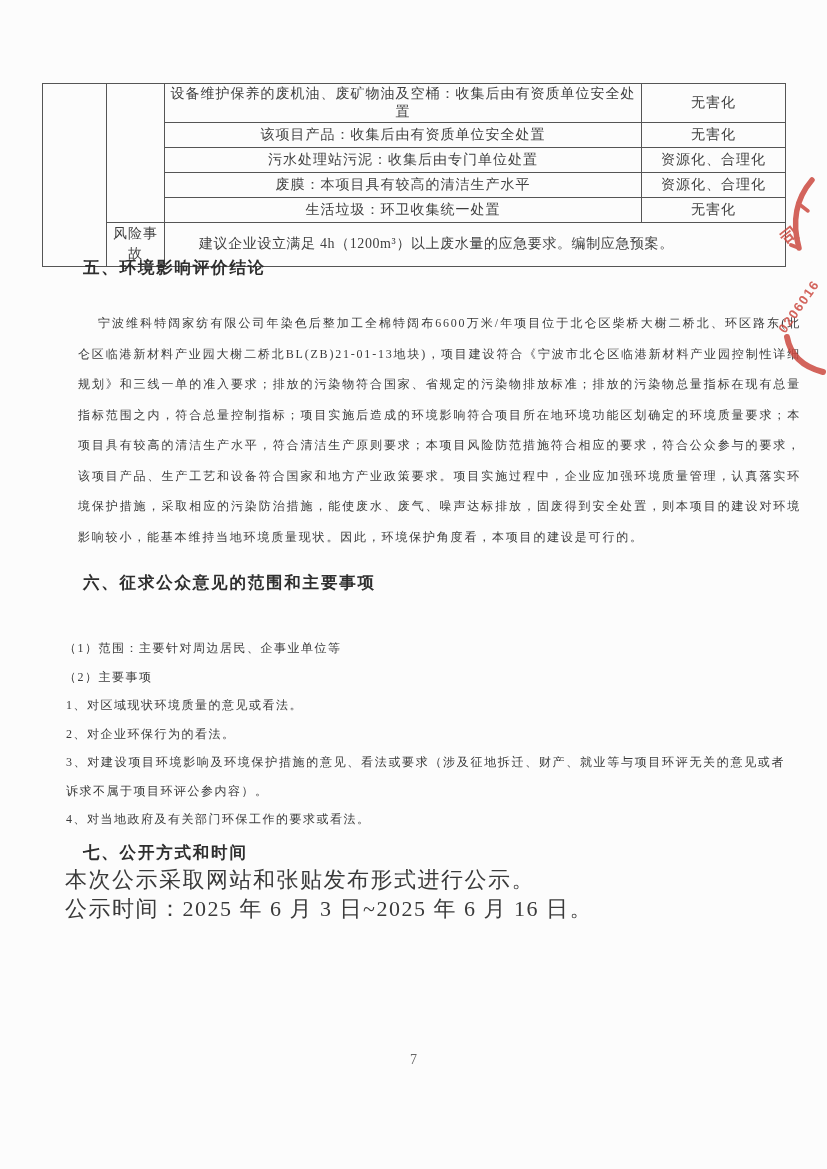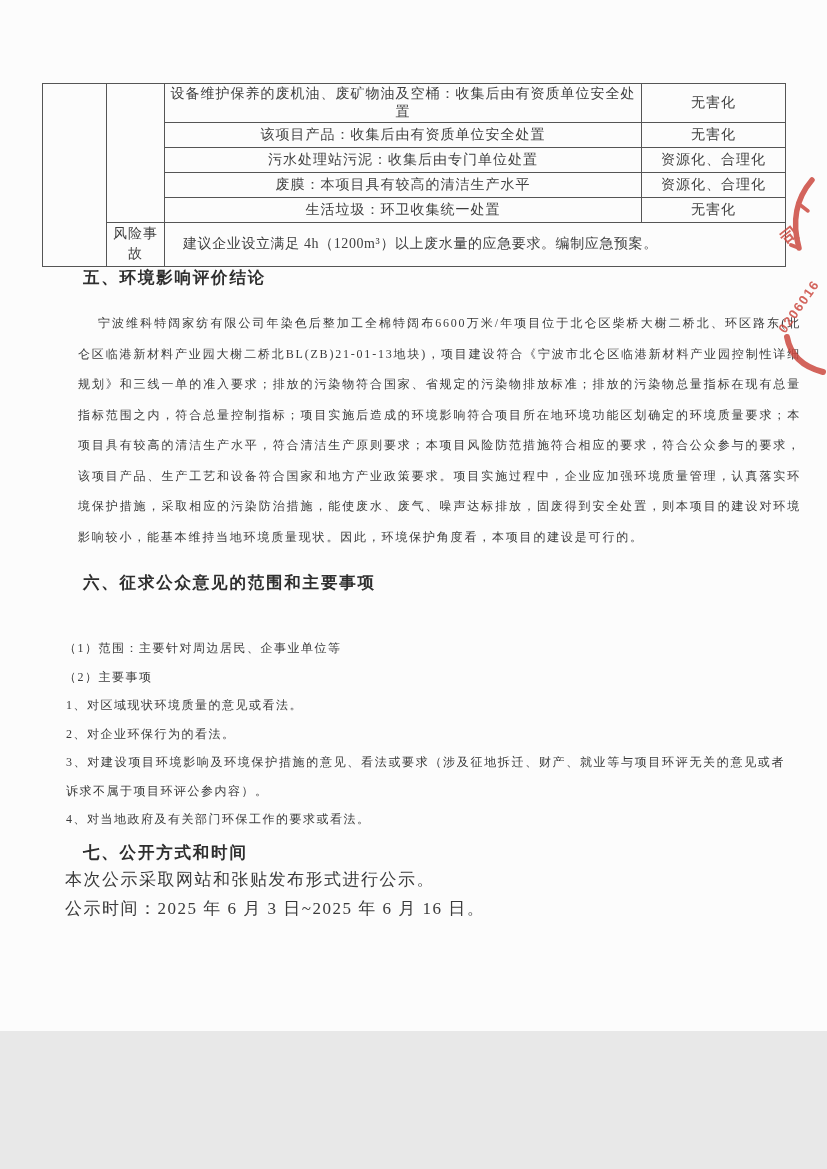--- a/index.html
+++ b/index.html
@@ -6,21 +6,21 @@
     --color-text:#3a3a3a;
     --color-heading:#2e2e2e;
     --color-table_border:#555555;
     --color-stamp:#cc4a41;
     --color-page_bg:#fcfcfc;
     --color-page_number:#666666;
   }
   html,body{margin:0;padding:0;background:#e8e8e8;}
   .page{
     position:relative;
-    width:827px;height:1031px;
+    width:827px;height:1169px;
     margin:0 auto;
     background:var(--color-page_bg);
     overflow:hidden;
     font-family:"Liberation Serif","DejaVu Serif",serif;
     color:var(--color-text);
   }
   
   .waste-table{
     position:absolute;top:83px;left:42px;
     width:743px;table-layout:fixed;
@@ -28,48 +28,48 @@
     font-size:14px;letter-spacing:1px;color:#3f3f3f;
   }
   .waste-table td{
     border:1px solid var(--color-table_border);
     text-align:center;vertical-align:middle;
     padding:1px 4px;
   }
   .waste-table tr{height:25px;}
   .waste-table tr.risk-row{height:40px;}
   .waste-table td.risk-text{
-    text-align:left;padding-left:18px;letter-spacing:0.6px;
+    text-align:left;padding-left:34px;letter-spacing:0.6px;
   }
   .waste-table td.risk-label{line-height:1.45;}
   
   .doc-heading{
     position:absolute;left:62px;width:723px;
     margin:0;font-size:16.5px;font-weight:bold;
     color:var(--color-heading);
     letter-spacing:1.8px;line-height:24px;
     text-indent:21px;
   }
-  .h-s5{top:266px;}
+  .h-s5{top:256px;}
   .h-s6{top:571px;}
   .h-s7{top:841px;}
   .body-para{
     position:absolute;left:62px;top:292px;width:723px;
     margin:16px;font-size:12px;line-height:30.5px;
     letter-spacing:1.8px;text-indent:20px;
     text-align:justify;
   }
   .list-s6{
     position:absolute;left:62px;top:634px;width:723px;
     font-size:12px;line-height:28.5px;letter-spacing:1.5px;
     text-align:justify;
   }
   .lines-s7{
     position:absolute;left:62px;top:866px;width:723px;
-    font-size:17px;line-height:28.5px;letter-spacing:1.5px;
+    font-size:22px;line-height:28.5px;letter-spacing:1.5px;
   }
   .list-s6 .item-paren{padding-left:2px;}
   .list-s6 .item-num{padding-left:4px;}
   .lines-s7 .s7-line{padding-left:3px;}
   
   .page-number{
     position:absolute;top:1052px;left:0;width:100%;
     text-align:center;font-size:14px;
     color:var(--color-page_number);letter-spacing:0;
   }

